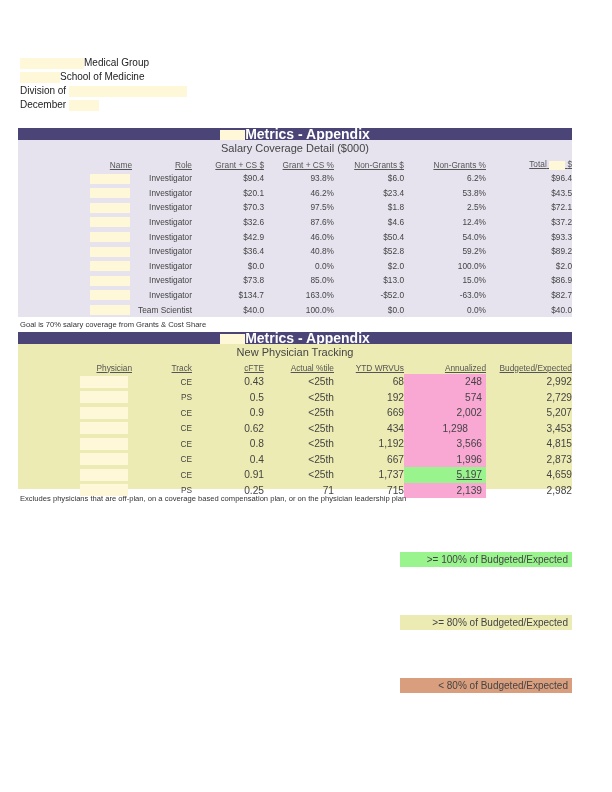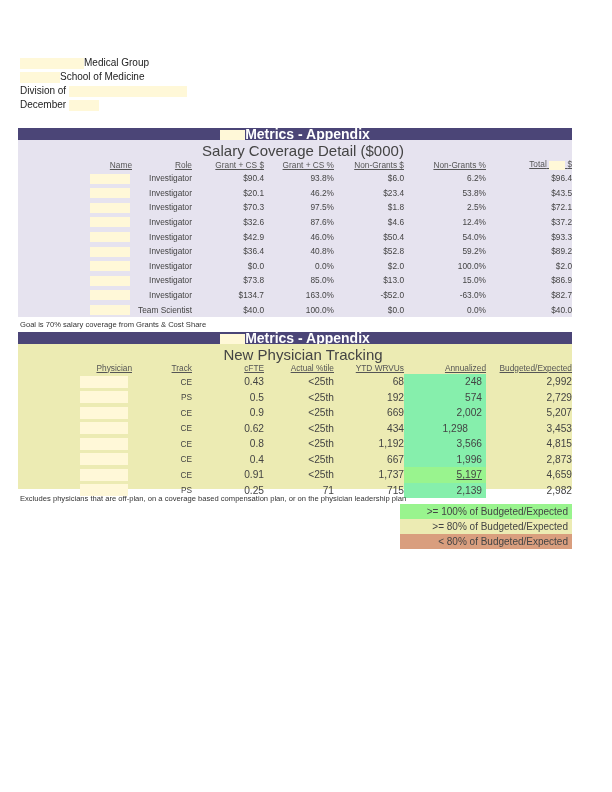--- a/index.html
+++ b/index.html
@@ -3,36 +3,36 @@
 <meta charset="utf-8">
 <style>
   html, body { margin:0; padding:0; background:#ffffff; }
   body { width:612px; height:792px; position:relative; font-family:"Liberation Sans", sans-serif; color:#333; overflow:hidden; }
   .hdr-line { position:absolute; left:20px; font-size:10px; color:#222; height:13px; line-height:13px; white-space:nowrap; }
   .redact { display:inline-block; background:#fff8d8; height:11px; vertical-align:middle; }
   .band { position:absolute; left:18px; width:554px; background:#4b4577; color:#fff; font-weight:bold; font-size:14px; text-align:center; height:12px; line-height:12px; }
   .band .redact { height:10px; }
   .panel1 { position:absolute; left:18px; width:554px; top:140px; height:177px; background:#e6e3ef; }
   .panel2 { position:absolute; left:18px; width:554px; top:344px; height:145px; background:#ecebb3; }
-  .subtitle { position:absolute; left:0; width:100%; text-align:center; font-size:15px; color:#444;padding-left:8px; }
+  .subtitle { position:absolute; left:0; width:100%; text-align:center; font-size:11px; color:#444; }
   table { position:absolute; border-collapse:collapse; }
   td, th { padding:0; white-space:nowrap; }
   th { font-weight:normal; text-decoration:underline; color:#555; }
   .t1 { left:18px; top:158px; width:554px; font-size:8.3px; color:#444; }
   .t1 th { height:13px; font-size:8.3px; }
   .t1 td { height:14.6px; }
   .t2 { left:18px; top:361px; width:554px; font-size:10.2px; color:#444; }
   .t2 th { height:13px; font-size:8.3px; }
   .t2 td { height:15.5px; }
   .r { text-align:right; }
-  .cell-red { background:#86efac; }
+  .cell-red { background:#f9a8d4; }
   .cell-green { background:#99f48e;text-decoration:underline; }
   .note { position:absolute; left:20px; font-size:7.6px; color:#333; white-space:nowrap; }
   .legend { position:absolute; left:400px; width:172px; font-size:10px; color:#444; text-align:right; }
-  .legend div { height:15px; line-height:15px; padding-right:4px; }
+  .legend div { height:15px; line-height:15px; padding-right:4px;margin-top:48px; }
 </style>
 </head>
 <body>
 
 <div class="hdr-line" style="top:56px;">
   <span class="redact" style="width:64px;"></span><span>Medical Group</span>
 </div>
 <div class="hdr-line" style="top:70px;">
   <span class="redact" style="width:40px;"></span><span>School of Medicine</span>
 </div>

